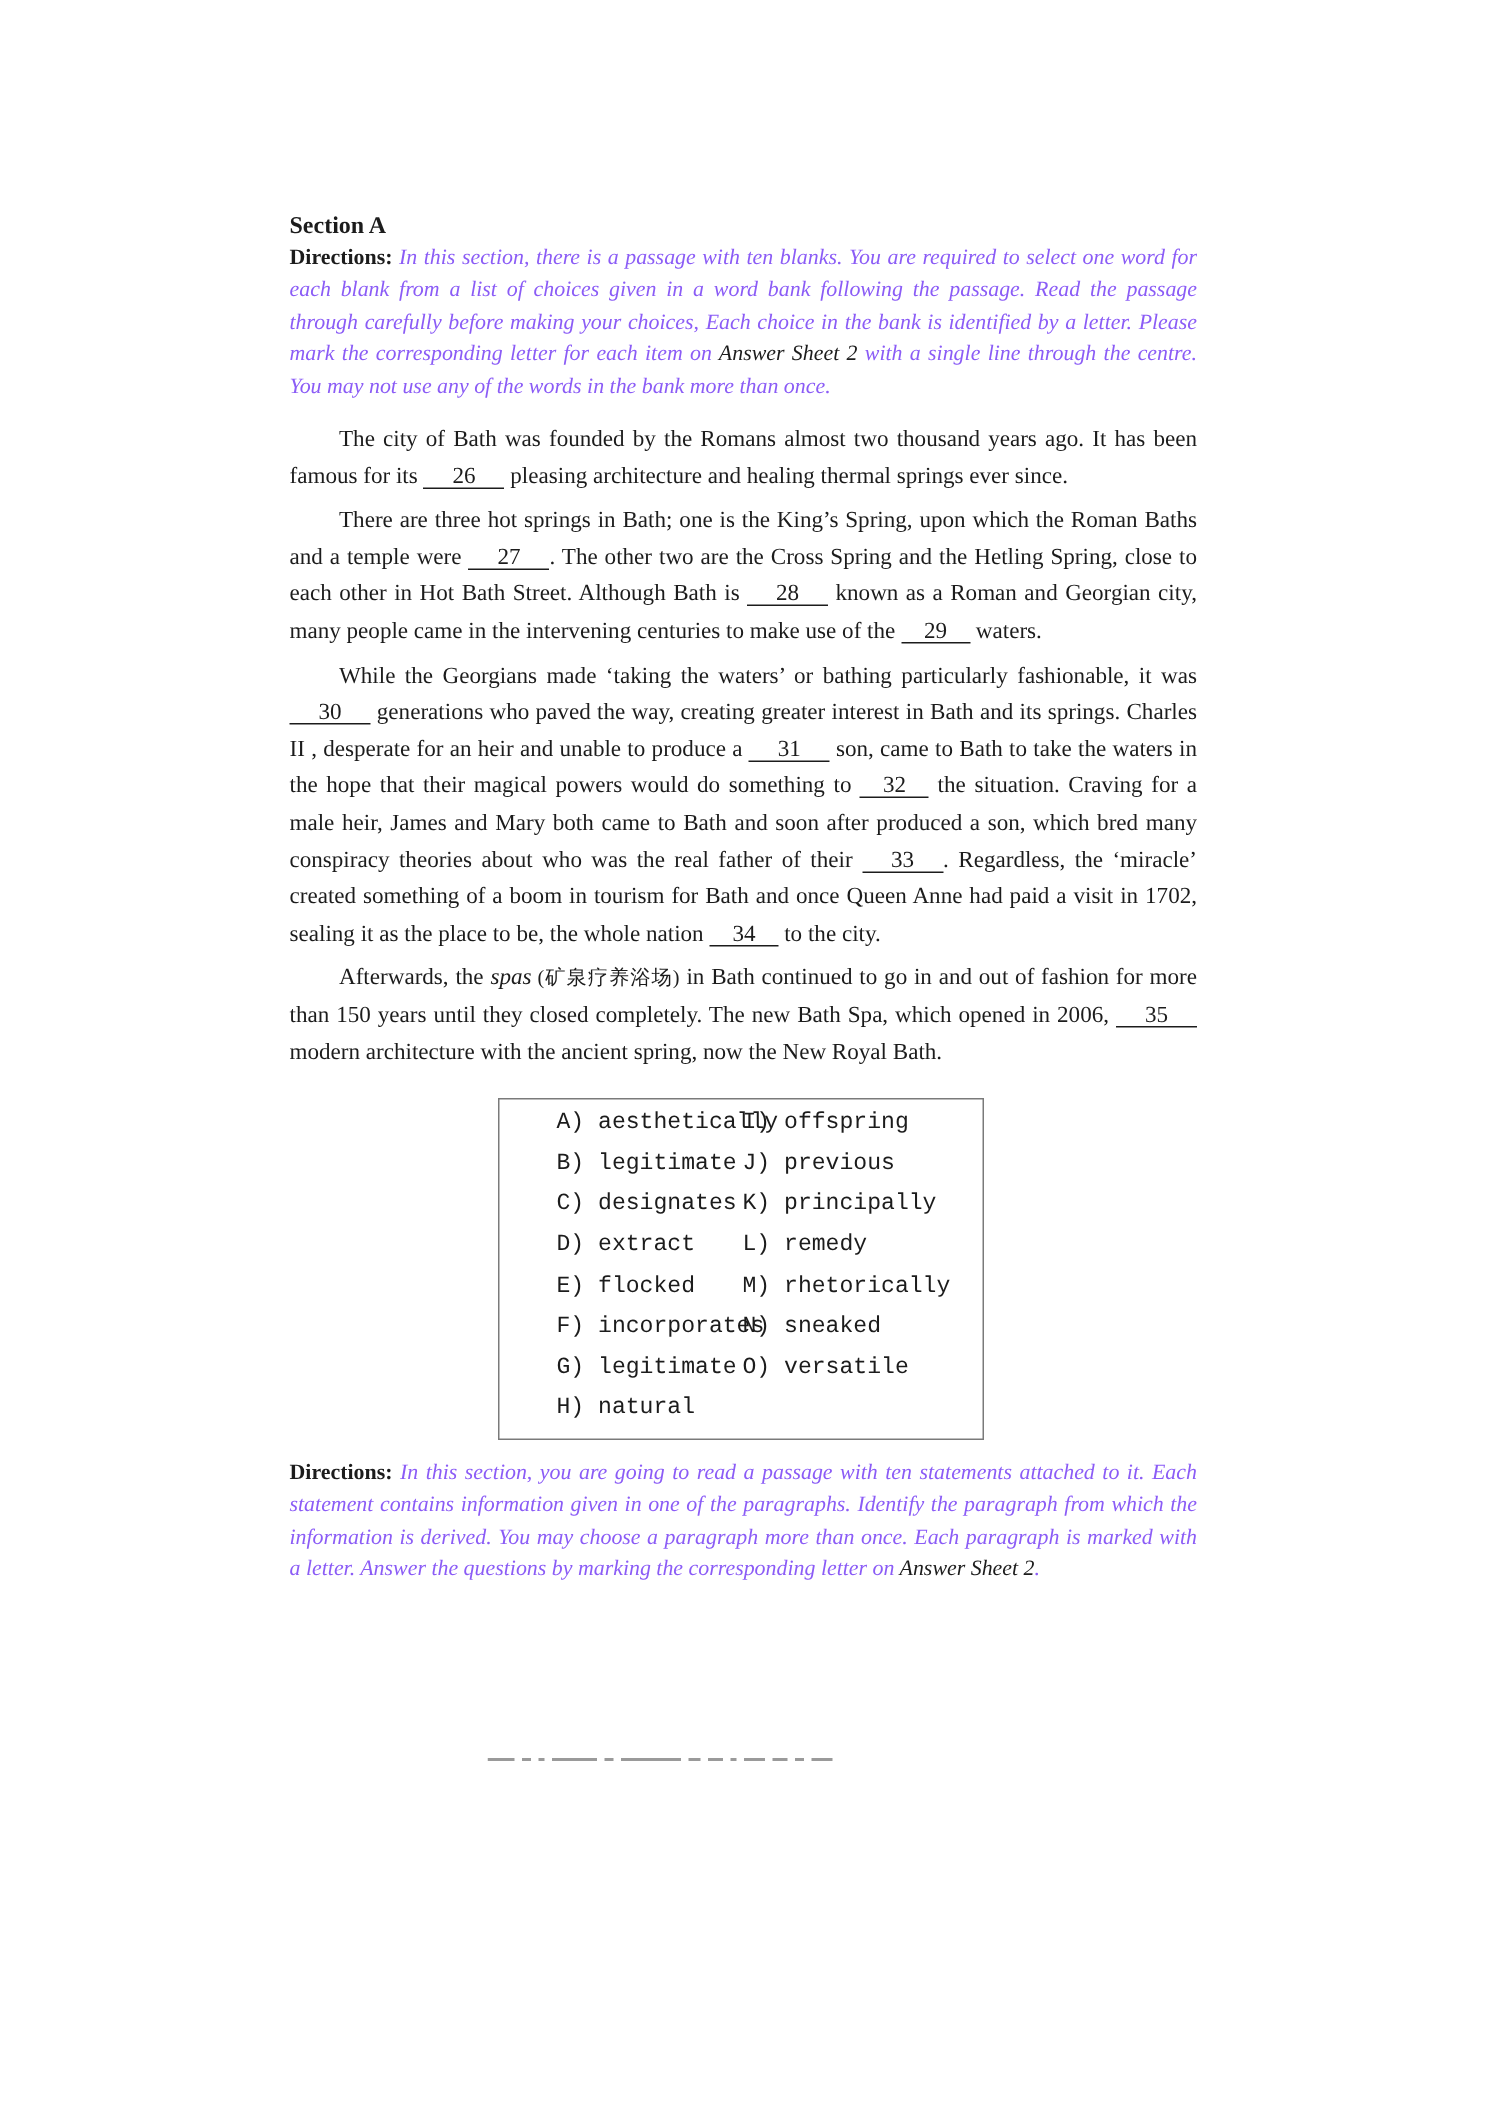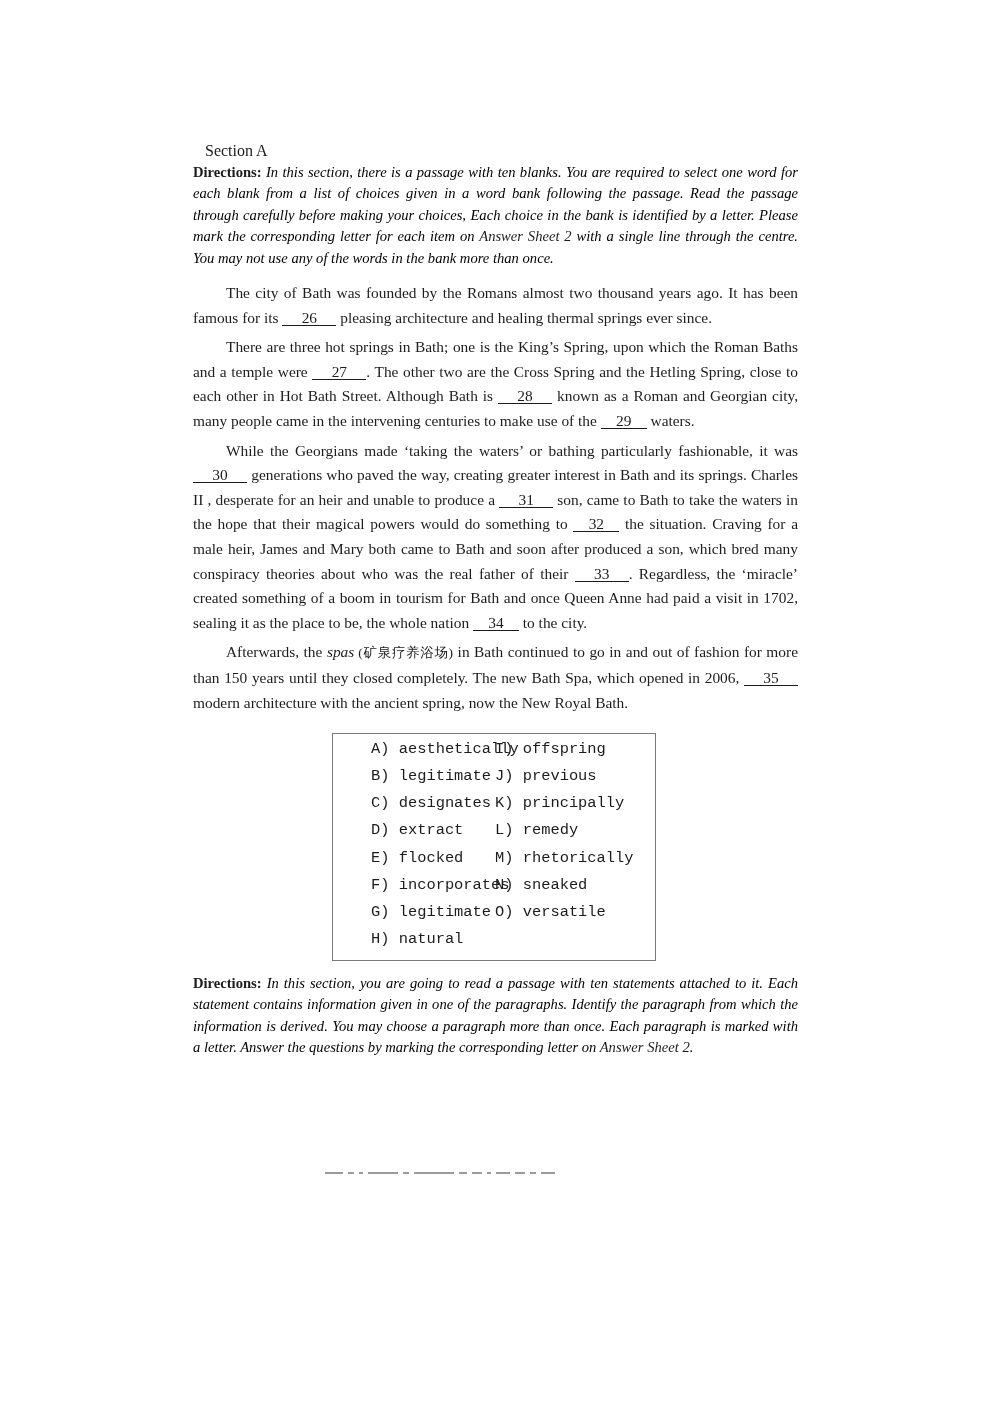--- a/index.html
+++ b/index.html
@@ -1,23 +1,23 @@
 <!DOCTYPE html>
 <html><head>
 <meta charset="utf-8">
 <style>
   html, body { margin: 0; padding: 0; background: #ffffff; }
   body { width: 993px; height: 1404px; position: relative; overflow: hidden;
          font-family: "Liberation Serif", "DejaVu Serif", serif; color: #1c1c1c; }
   .page { position: absolute; left: 193px; top: 138px; width: 605px; }
   .header { display: flex; justify-content: space-between; font-weight: bold; font-size: 16px; line-height: 22px; }
-  .section-title { font-weight: normal; font-size: 16px; line-height: 22px; margin-top: 2px; margin-left: 12px; }
+  .section-title { font-weight: bold; font-size: 16px; line-height: 22px; margin-top: 2px; }
   .directions { font-size: 14.6px; line-height: 21.4px; text-align: justify; text-align-last: left; }
   .directions .lbl { font-weight: bold; font-style: normal; }
-  .directions .txt { font-style: italic; color: #000000; margin-top: 33px; }
+  .directions .txt { font-style: italic; color: #8b5cf6; margin-top: 33px; }
   .directions .emph { font-weight: normal; font-style: italic; }
   .passage { margin-top: 12px; }
   .para { font-size: 15.4px; line-height: 24.6px; text-align: justify; text-indent: 33px; margin: 0 0 5px 0; }
   .blank { display: inline-block; border-bottom: 1px solid #1c1c1c; line-height: 15px; text-align: center; text-indent: 0; padding: 0 2px; }
   .b-s { min-width: 42px; }
   .b-m { min-width: 50px; }
   .para .cn { font-size: 13.5px; }
   .wordbank { margin: 18px 0 0 139px; width: 322px; border: 1px solid #7a7a7a; padding: 2px 0 7px 0;
               display: grid; grid-template-columns: 162px 160px; font-family: Liberation Mono, monospace; }
   .wb-col { padding-left: 38px; }

